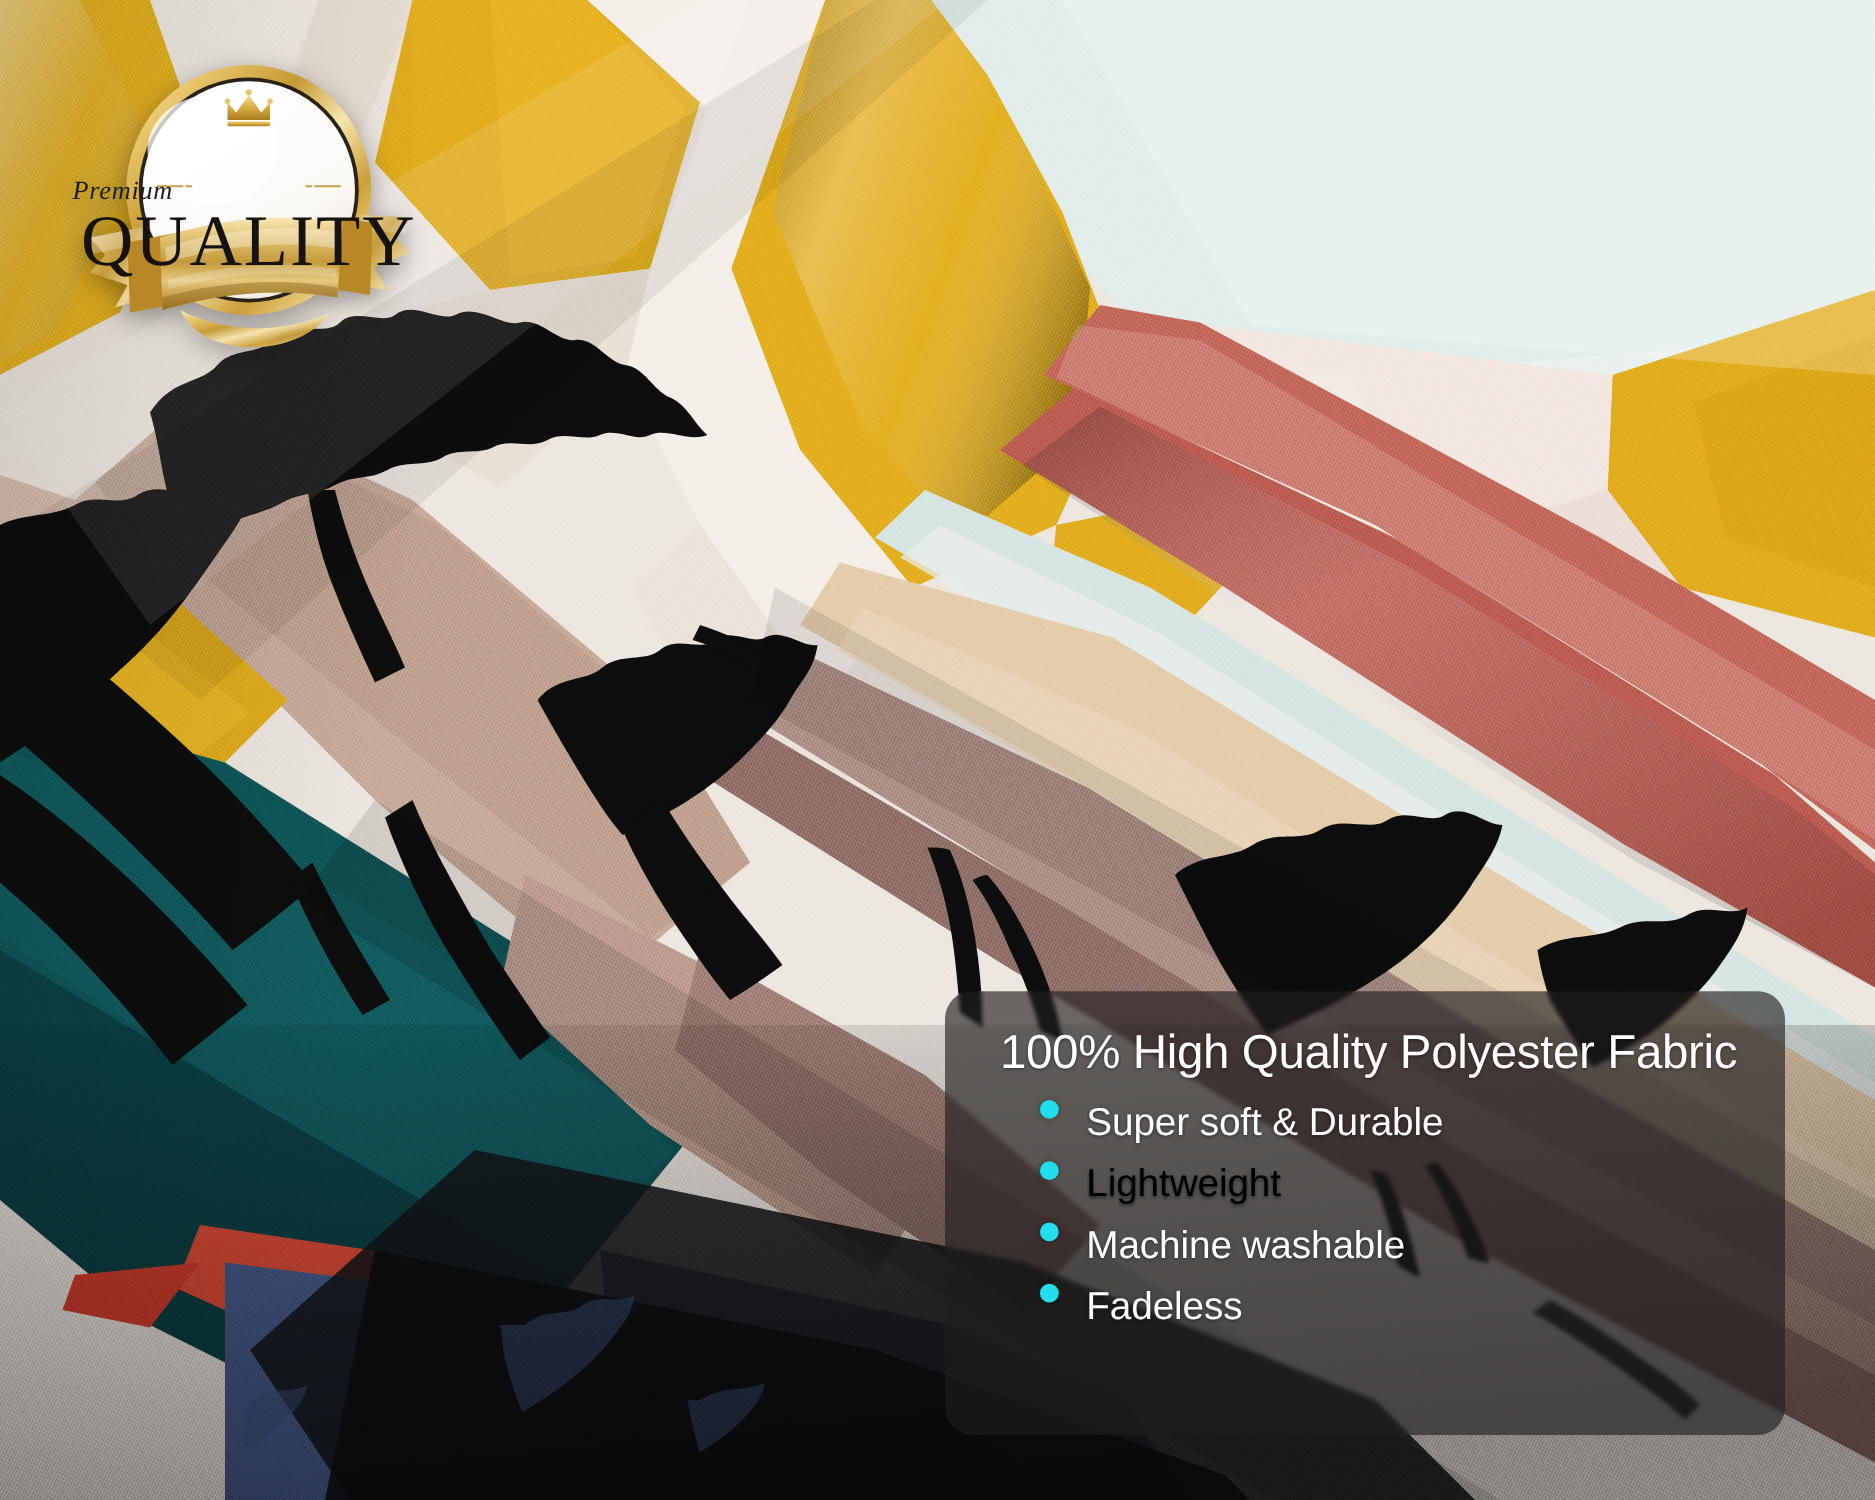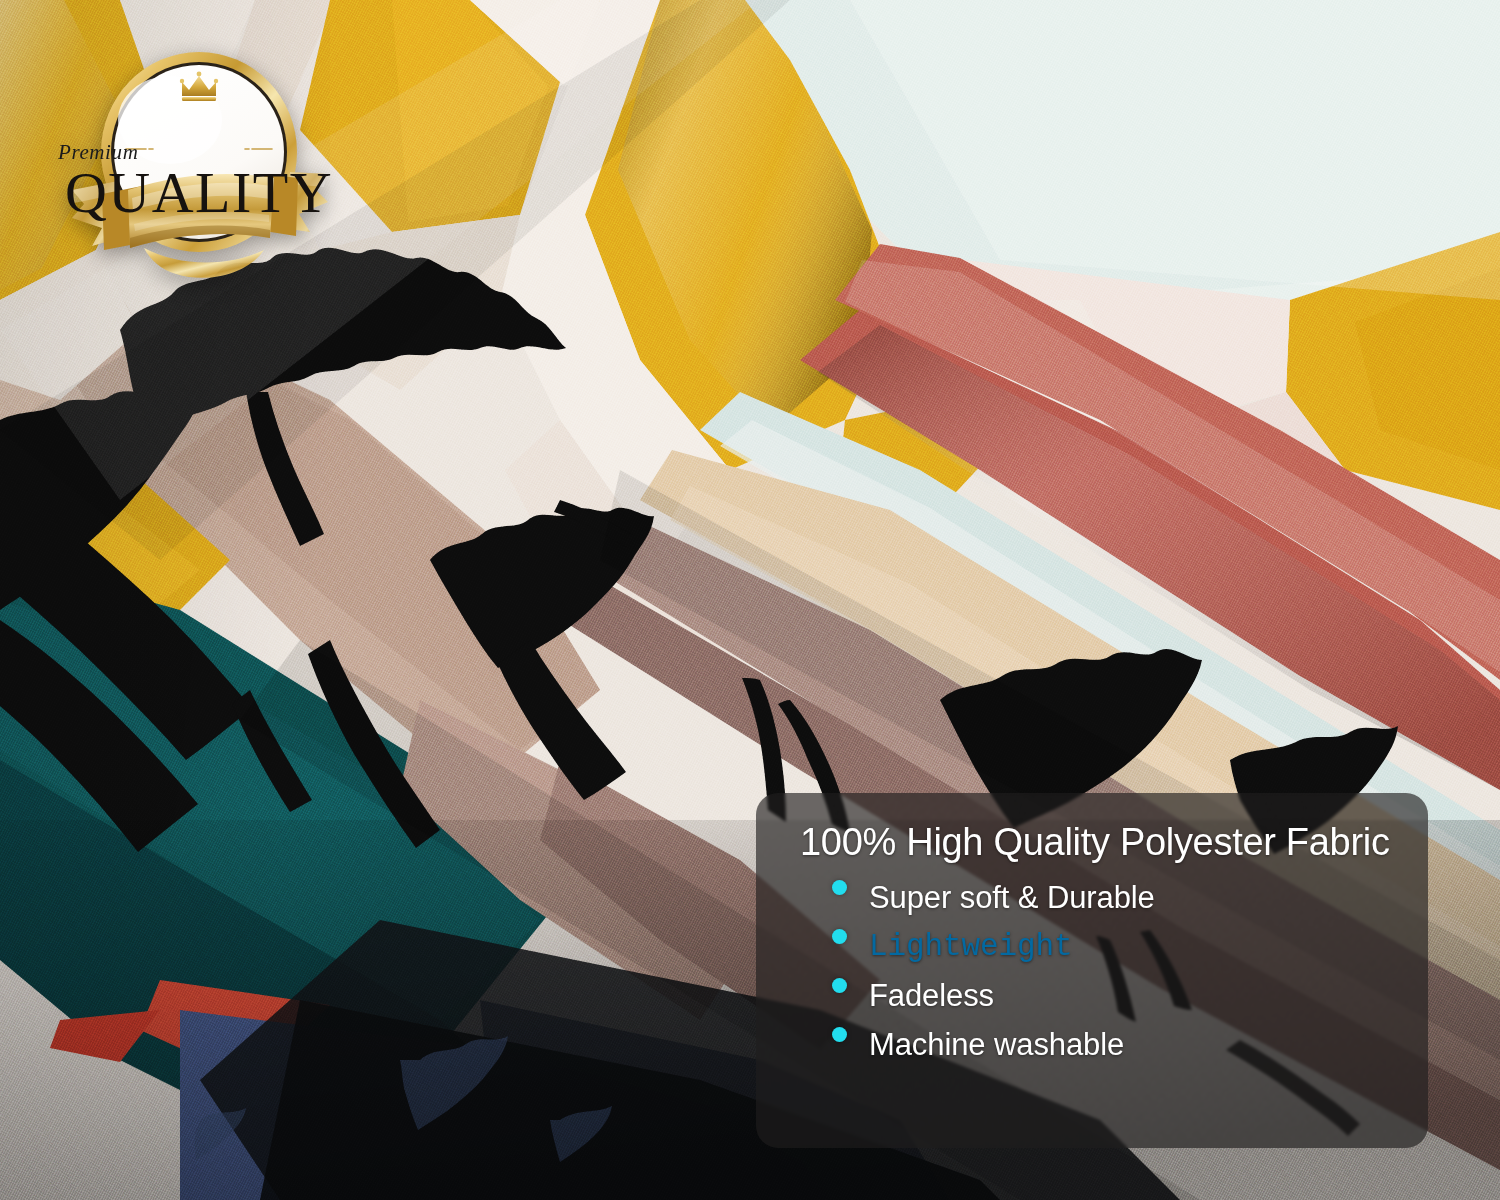--- a/index.html
+++ b/index.html
@@ -398,26 +398,26 @@
   <div id="feature-panel" style="background: rgba(32, 30, 30, 0.64);">
     <div class="panel-title" style="color: rgb(255, 255, 255);">100% High Quality Polyester Fabric</div>
 
     <ul class="feature-list">
       <li class="feature-item">
         <span class="bullet-dot" style="background: rgb(34, 221, 238);"></span>
         <span class="feature-label" style="color: rgb(255, 255, 255);">Super soft &amp; Durable</span>
       </li>
       <li class="feature-item">
         <span class="bullet-dot" style="background: rgb(34, 221, 238);"></span>
-        <span class="feature-label" style="color: #0369a1; font-family: Liberation Mono, monospace;">Lightweight</span>
+        <span class="feature-label" style="color: #000000;">Lightweight</span>
+      </li>
+      <li class="feature-item">
+        <span class="bullet-dot" style="background: rgb(34, 221, 238);"></span>
+        <span class="feature-label" style="color: rgb(255, 255, 255);">Machine washable</span>
       </li>
       <li class="feature-item">
         <span class="bullet-dot" style="background: rgb(34, 221, 238);"></span>
         <span class="feature-label" style="color: rgb(255, 255, 255);">Fadeless</span>
       </li>
-      <li class="feature-item">
-        <span class="bullet-dot" style="background: rgb(34, 221, 238);"></span>
-        <span class="feature-label" style="color: rgb(255, 255, 255);">Machine washable</span>
-      </li>
     </ul>
   </div>
 
 </div>
 
 </body></html>

